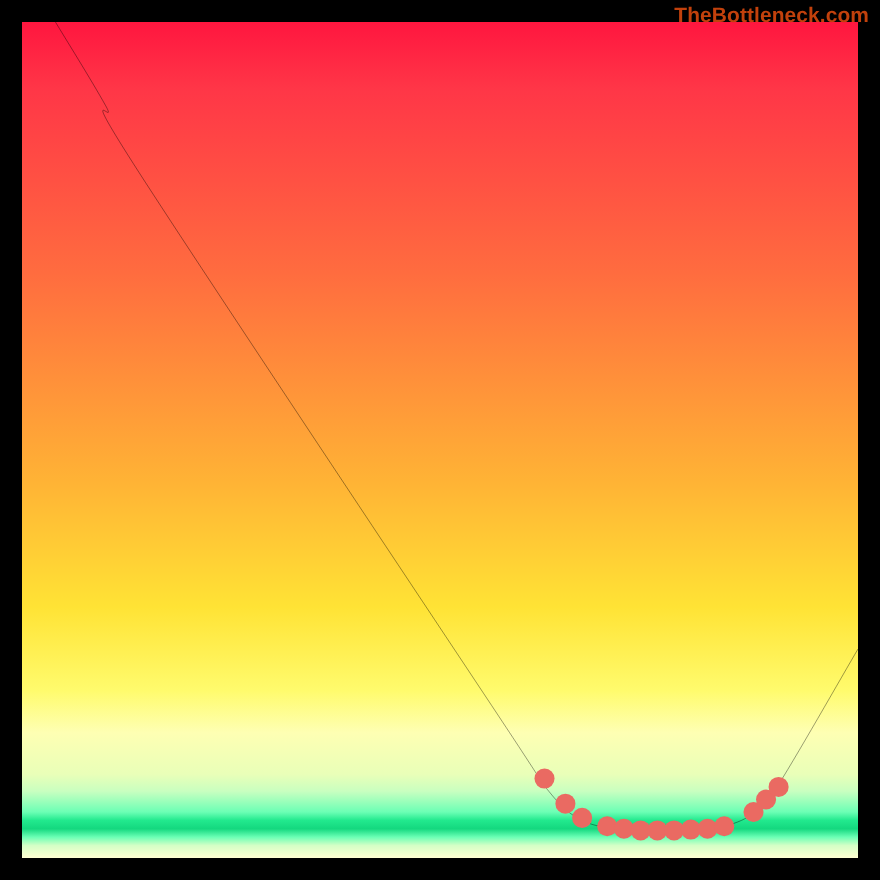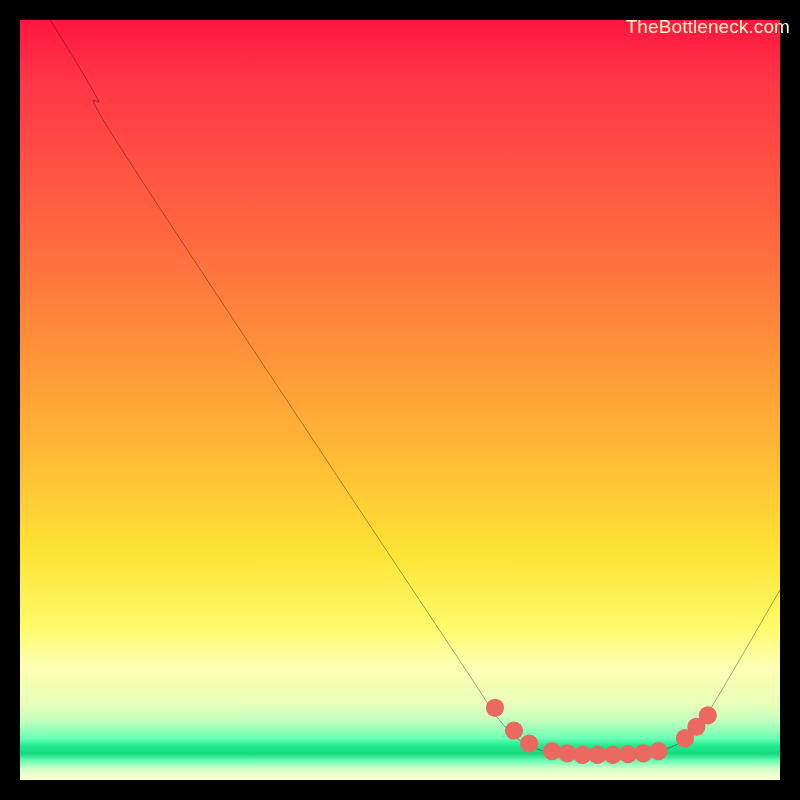--- a/index.html
+++ b/index.html
@@ -12,25 +12,25 @@
     overflow: hidden;
   }
   .container {
     position: relative;
     width: 800px;
     height: 800px;
     background: #000;
   }
   .attribution {
     position: absolute;
-    top: 16px;
+    top: 4px;
     right: 10px;
-    color: #fef9c3;
+    color: #c2410c;
     font-size: 19px;
-    font-weight: normal;
+    font-weight: bold;
     letter-spacing: 0.1px;
     z-index: 5;
   }
   .plot-area {
     position: absolute;
     left: 20px;
     top: 20px;
     width: 760px;
     height: 760px;
     

